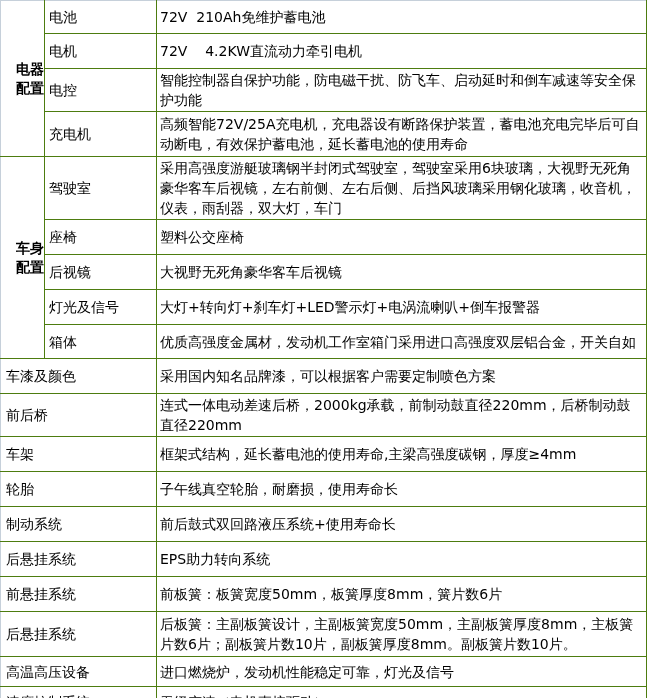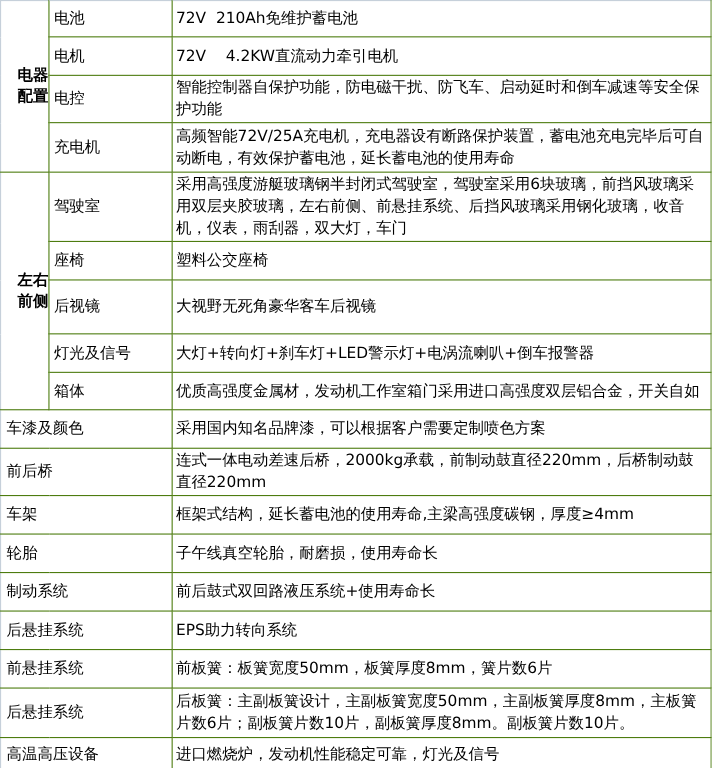--- a/index.html
+++ b/index.html
@@ -74,29 +74,29 @@
   <tr style="height:35px">
     <td class="sub-label">电控</td>
     <td class="value">智能控制器自保护功能，防电磁干扰、防飞车、启动延时和倒车减速等安全保护功能</td>
   </tr>
   <tr style="height:45px">
     <td class="sub-label">充电机</td>
     <td class="value">高频智能72V/25A充电机，充电器设有断路保护装置，蓄电池充电完毕后可自动断电，有效保护蓄电池，延长蓄电池的使用寿命</td>
   </tr>
 
   <tr style="height:60px">
-    <td class="group-cell left-edge" rowspan="5"><span class="group-label">左右前侧</span></td>
+    <td class="group-cell left-edge" rowspan="5"><span class="group-label">车身配置</span></td>
     <td class="sub-label">驾驶室</td>
-    <td class="value">采用高强度游艇玻璃钢半封闭式驾驶室，驾驶室采用6块玻璃，前挡风玻璃采用双层夹胶玻璃，左右前侧、前悬挂系统、后挡风玻璃采用钢化玻璃，收音机，仪表，雨刮器，双大灯，车门</td>
+    <td class="value">采用高强度游艇玻璃钢半封闭式驾驶室，驾驶室采用6块玻璃，大视野无死角豪华客车后视镜，左右前侧、左右后侧、后挡风玻璃采用钢化玻璃，收音机，仪表，雨刮器，双大灯，车门</td>
   </tr>
   <tr style="height:35px">
     <td class="sub-label">座椅</td>
     <td class="value">塑料公交座椅</td>
   </tr>
-  <tr style="height:49px">
+  <tr style="height:35px">
     <td class="sub-label">后视镜</td>
     <td class="value">大视野无死角豪华客车后视镜</td>
   </tr>
   <tr style="height:35px">
     <td class="sub-label">灯光及信号</td>
     <td class="value">大灯+转向灯+刹车灯+LED警示灯+电涡流喇叭+倒车报警器</td>
   </tr>
   <tr style="height:34px">
     <td class="sub-label">箱体</td>
     <td class="value">优质高强度金属材，发动机工作室箱门采用进口高强度双层铝合金，开关自如</td>

